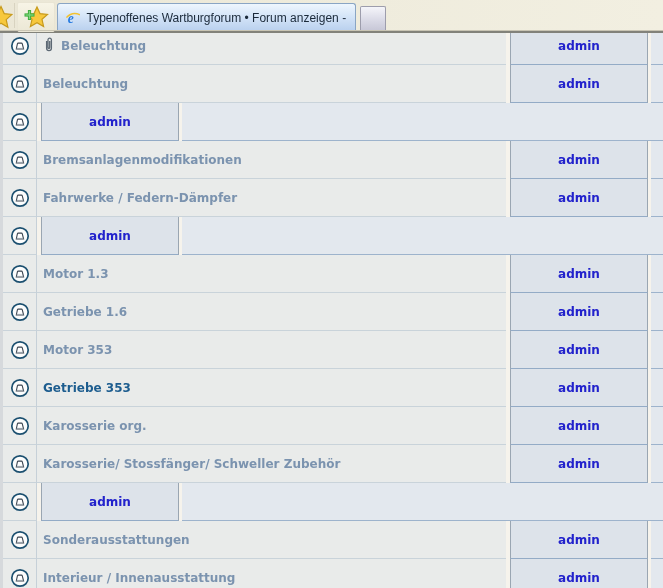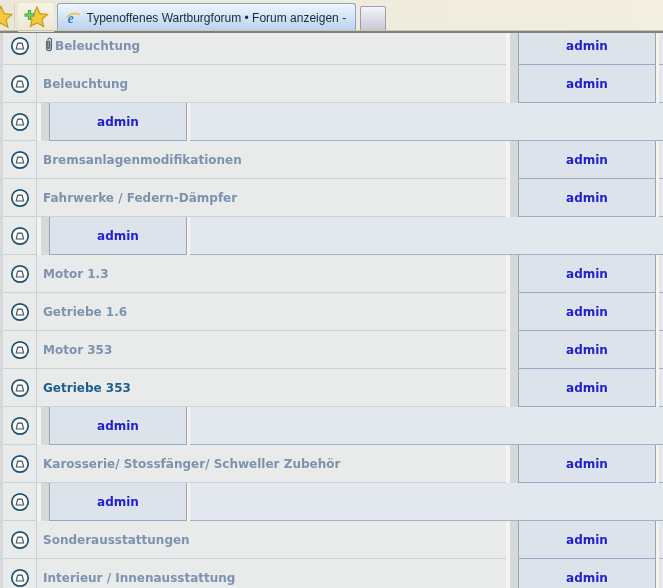--- a/index.html
+++ b/index.html
@@ -45,29 +45,28 @@
     background:#d6d9dc;
   }
   .ftable{margin-top:-6px;padding-left:3px;}
   .frow{display:flex;height:38px;box-sizing:border-box;}
   .cell{box-sizing:border-box;display:flex;align-items:center;}
   .icon-cell{
     width:34px;justify-content:center;background:var(--cell-bg);
     border-right:1px solid #c6d0d8;border-bottom:1px solid #c9d3da;
   }
   .topic-cell{
-    width:469px;background:var(--cell-bg);padding-left:6px;
+    width:469px;background:var(--cell-bg);padding-left:6px;gap:6px;
     border-bottom:1px solid #c9d3da;
   }
   .gap1{width:4px;background:#f6f3ec;}
   .admin-cell{
     width:138px;justify-content:center;background:var(--admin-bg);
     border-left:1px solid #9aa6b2;border-right:1px solid #9aa6b2;
     border-bottom:1px solid #93abc6;
-    margin-left:8px;
   }
   .gap2{width:3px;background:#f6f3ec;}
   .partial-cell{
     flex:1;background:#e3e8ee;border-bottom:1px solid #9db3cc;
   }
   .topic-link{
     font-family:"DejaVu Sans","Liberation Sans",sans-serif;
     font-size:12px;font-weight:bold;color:var(--link);text-decoration:none;cursor:pointer;
     white-space:nowrap;
   }
@@ -313,20 +312,24 @@
   </div>
 
   <div class="frow">
     <div class="cell icon-cell">
       <svg width="20" height="20" viewBox="0 0 20 20">
         <circle cx="10" cy="10" r="8.2" fill="#fcfdfd" stroke="#1c5070" stroke-width="1.7"></circle>
         <path d="M6.3 13 L7.4 7.9 Q7.6 7.1 8.3 7.1 L11.4 7.1 Q12.1 7.1 12.3 7.9 L13.6 13 Z" fill="#ffffff" stroke="#3a4450" stroke-width="1.1"></path>
         <path d="M6.6 12.4 L13.3 12.4" stroke="#9aa4ac" stroke-width="1"></path>
       </svg>
     </div>
+    <div class="cell topic-cell">
+
+      <a class="topic-link">Karosserie org.</a>
+    </div>
     <div class="gap1"></div>
     <div class="cell admin-cell">
       <a class="mod-link">admin</a>
     </div>
     <div class="gap2"></div>
     <div class="partial-cell"></div>
   </div>
 
   <div class="frow">
     <div class="cell icon-cell">

